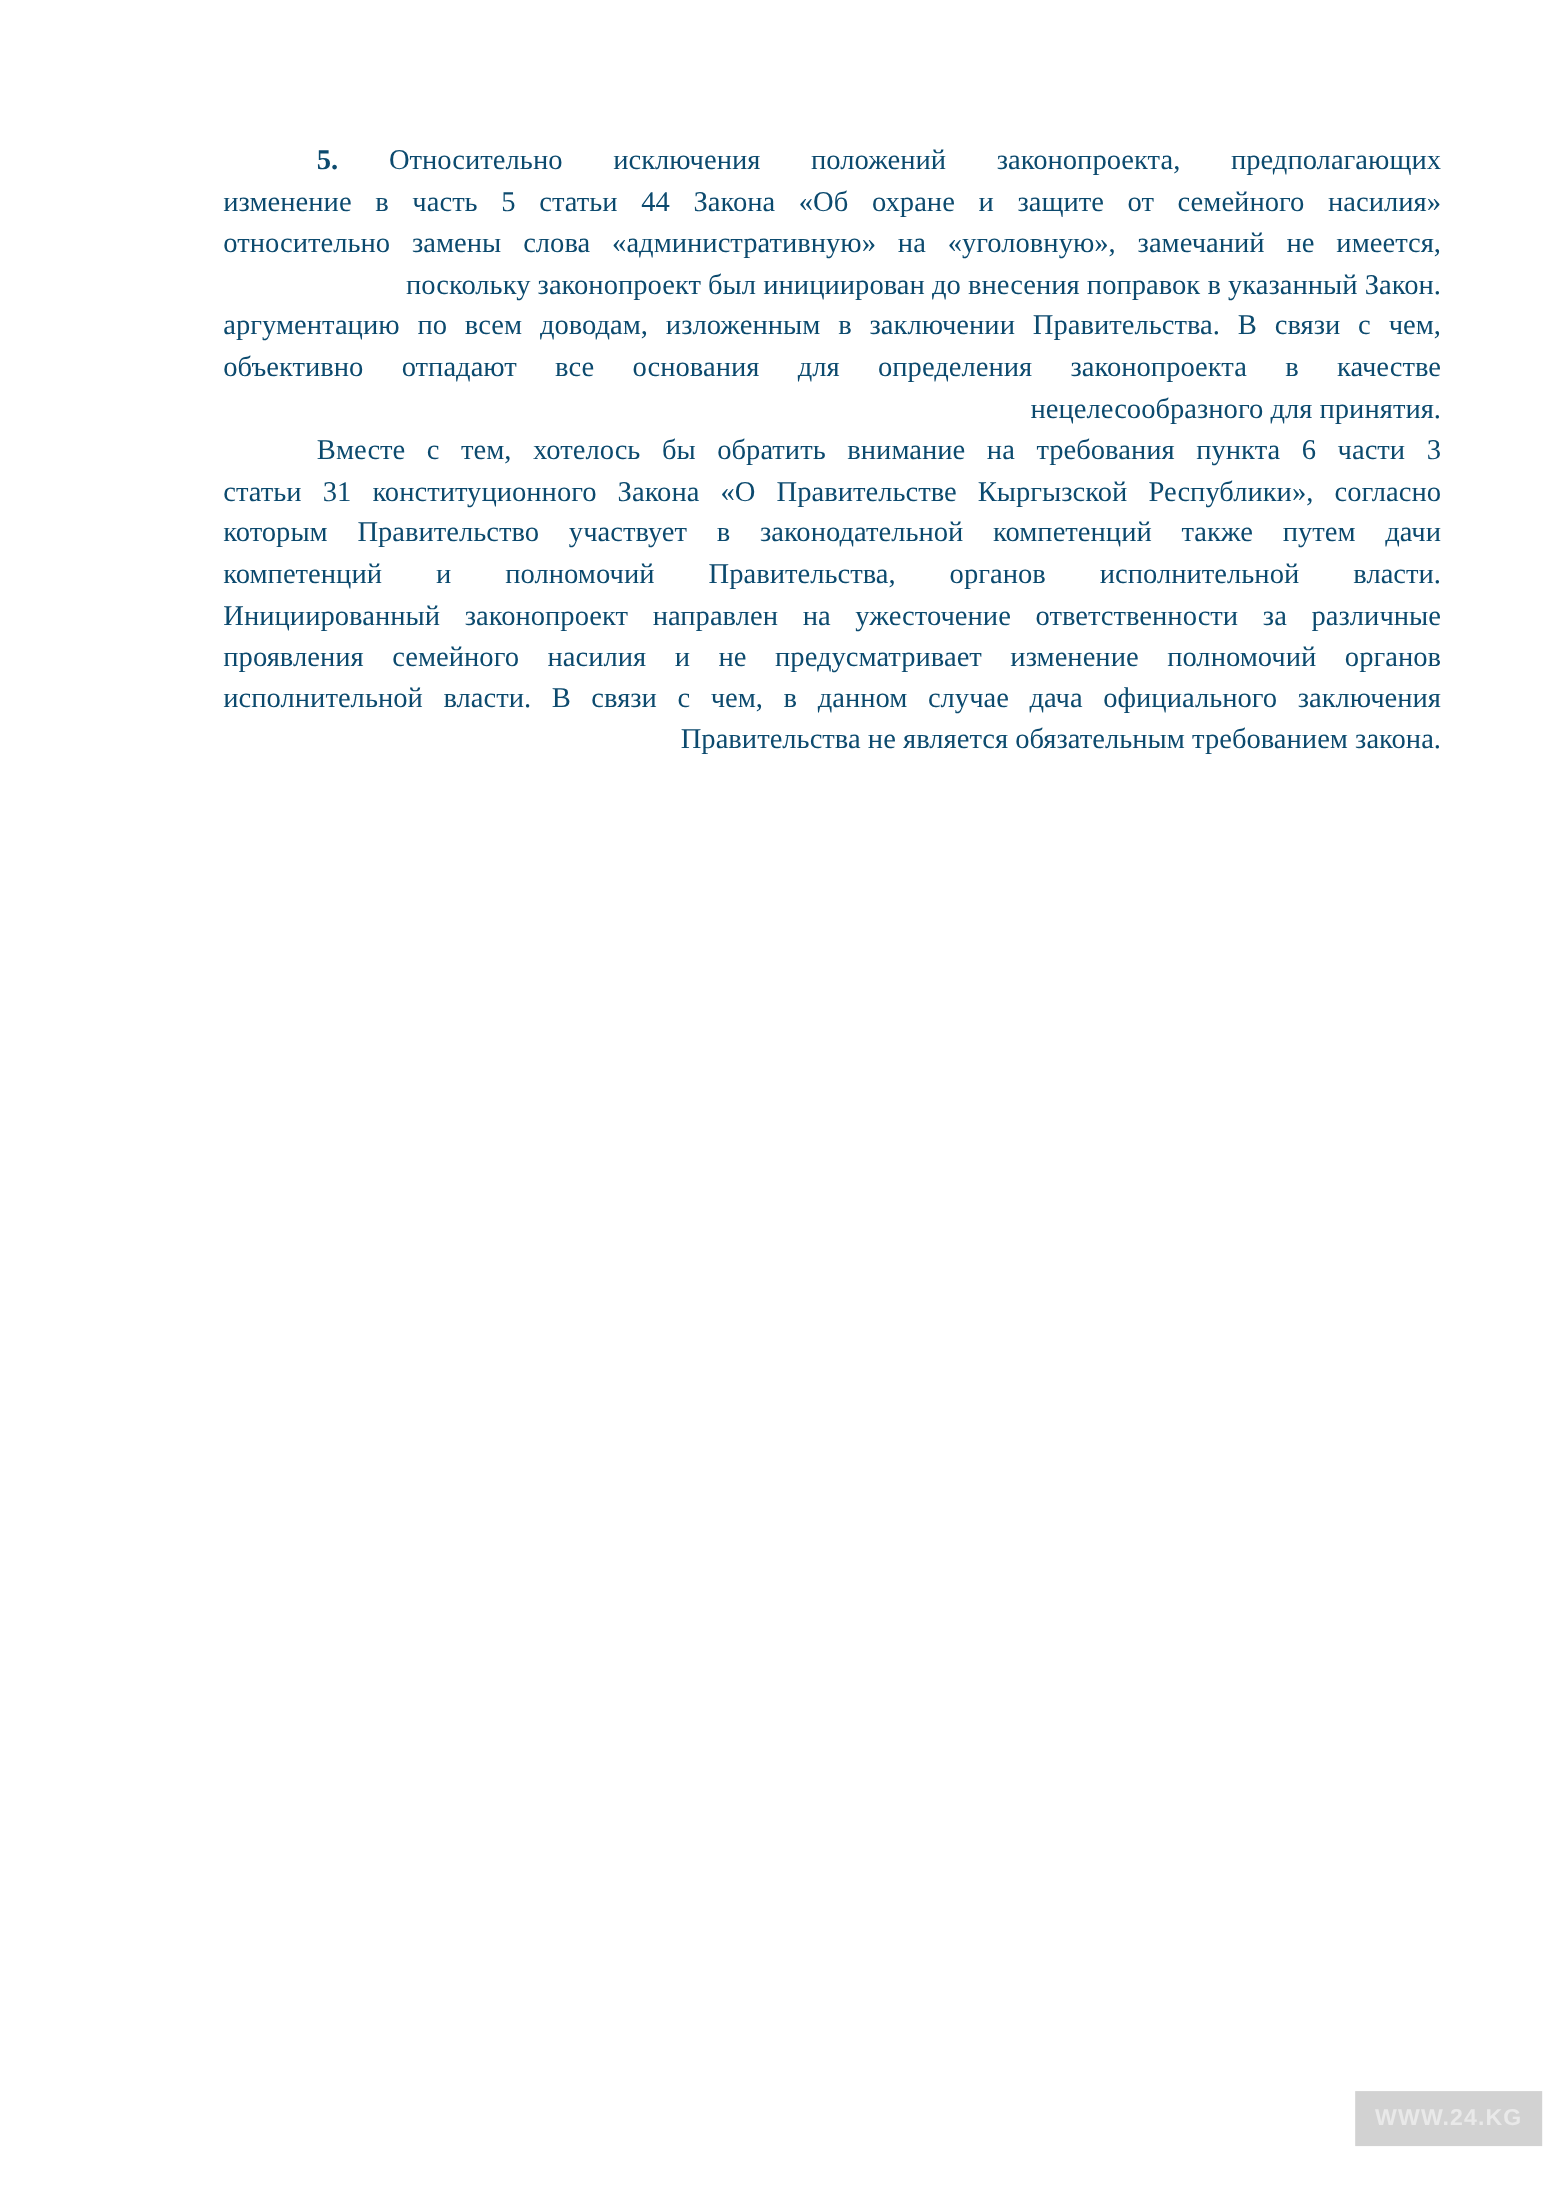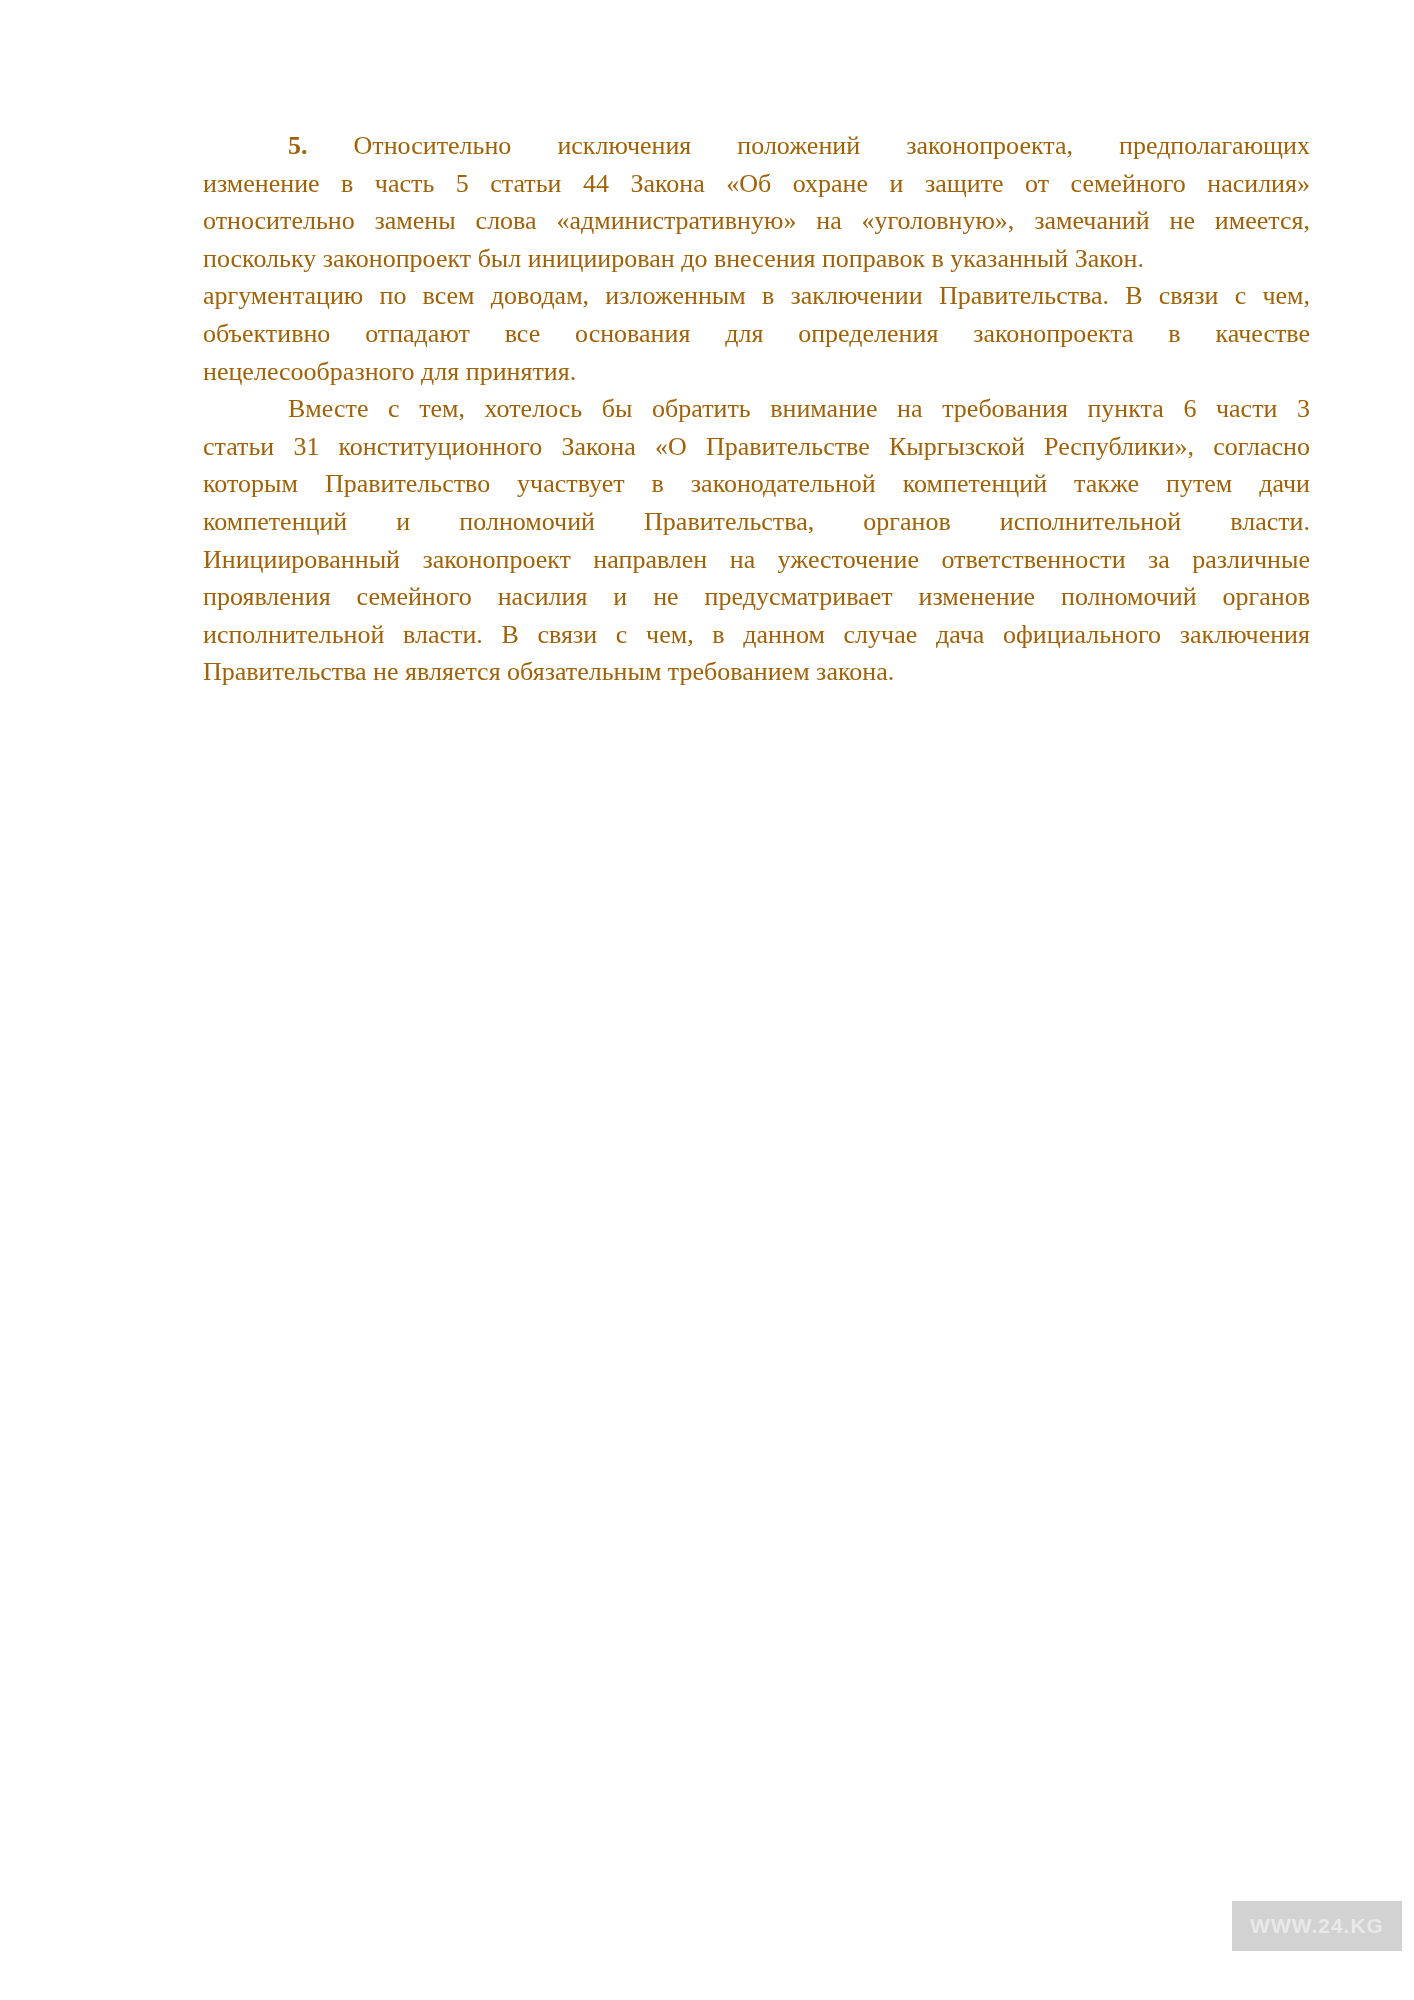--- a/index.html
+++ b/index.html
@@ -19,40 +19,40 @@
     left: 0; top: 0;
     width: 1414px;
     height: 2000px;
     background: #ffffff;
   }
   .textblock {
     position: absolute;
     left: 203px;
     top: 127px;
     width: 1107px;
-    color: #a16207;
+    color: #0c4a6e;
     font-size: 26px;
   }
   .line {
     height: 37.6px;
     line-height: 37.6px;
     overflow: hidden;
     text-align: justify;
     white-space: normal;
   }
   
   .line.j::after {
     content: "";
     display: inline-block;
     width: 100%;
     height: 0;
     vertical-align: top;
   }
   .line.last {
-    text-align: left;
+    text-align: right;
   }
   .line.indent {
     padding-left: 85px;
   }
   .b {
     font-weight: bold;
   }
   .watermark {
     position: absolute;
     left: 1232px;

